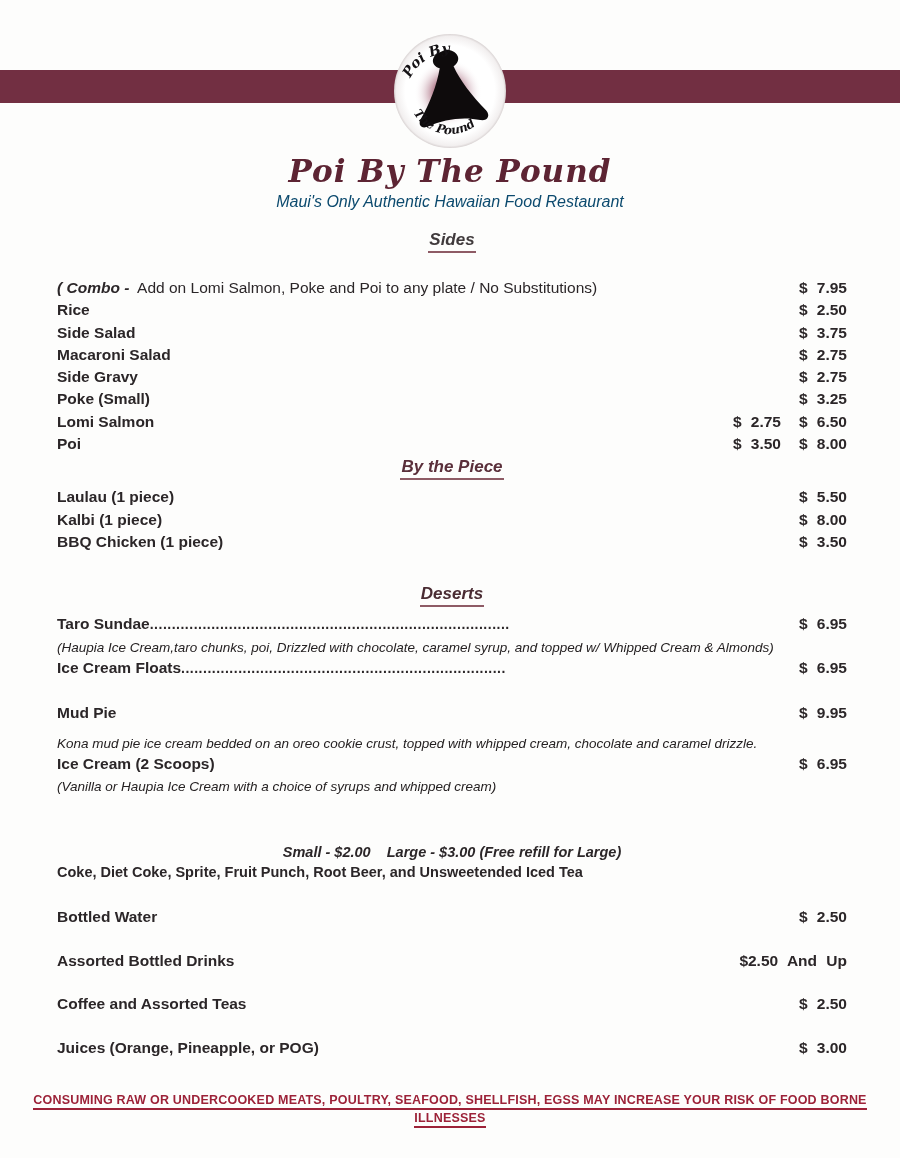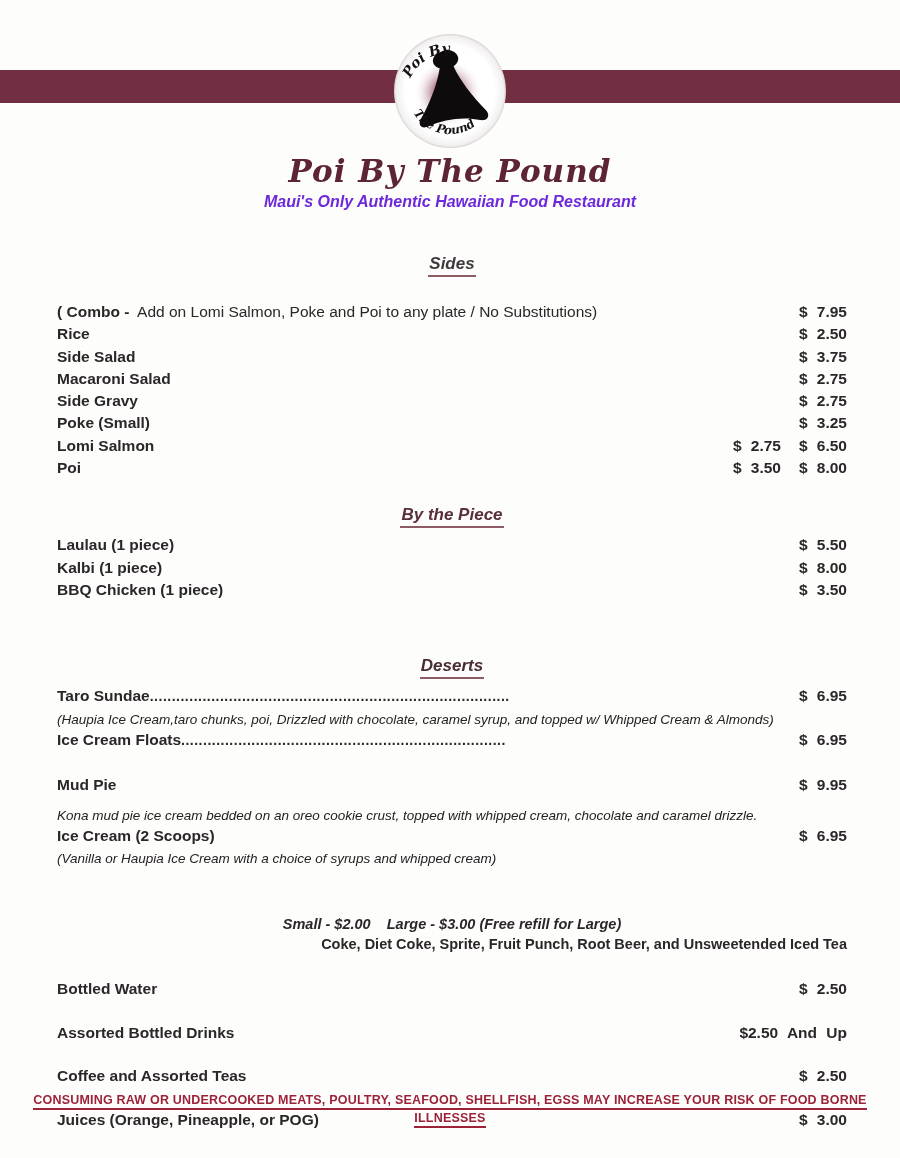--- a/index.html
+++ b/index.html
@@ -25,41 +25,41 @@
   
   .header-text{position:absolute;top:154px;left:0;width:100%;text-align:center;}
   .title{
     font-family:"DejaVu Serif",serif;
     font-style:italic;font-weight:bold;
     font-size:31px;letter-spacing:1px;
     color:var(--titlecolor,#5d2433);
     line-height:34px;
   }
   .subtitle{
-    font-style:italic;font-size:16px;color:#6d28d9;line-height:22px;margin-top:3px;font-weight:bold;
+    font-style:italic;font-size:16px;color:#0c4a6e;line-height:22px;margin-top:3px;
   }
   
   .menu{position:absolute;top:230px;left:57px;width:790px;}
-  .sec-head{text-align:center;font-size:17px;font-weight:bold;font-style:italic;line-height:20px;margin-top:24px;}
+  .sec-head{text-align:center;font-size:17px;font-weight:bold;font-style:italic;line-height:20px;}
   .sec-head .ul{display:inline-block;border-bottom:2px solid rgba(122,62,74,.85);padding:0 1px 1px 1px;}
   .row{display:flex;align-items:baseline;height:22.3px;font-size:15.5px;font-weight:bold;}
   .row .name{white-space:pre;}
   .row .fill{flex:1 1 auto;}
   .dots{flex:0 0 auto;overflow:hidden;white-space:nowrap;letter-spacing:.5px;font-size:14px;}
   .dots.w1{width:360px;}
   .dots.w2{width:324px;}
   .price{flex:0 0 auto;text-align:right;white-space:pre;word-spacing:5px;}
   .price.small{width:48px;margin-right:18px;}
-  .combo .pfx{font-weight:bold;white-space:pre;}
+  .combo .pfx{font-style:italic;font-weight:bold;white-space:pre;}
   .combo .ctext{font-weight:normal;white-space:pre;}
   .desc{font-style:italic;font-weight:normal;font-size:13.5px;height:21px;line-height:20px;color:#252122;white-space:nowrap;}
   .gap8{height:8px;}  .gap23{height:23px;}
   .gap26{height:26px;}  .gap29{height:29px;}  .gap44{height:44px;}
   .drinks-sub1{text-align:center;font-size:14.5px;font-weight:bold;font-style:italic;line-height:20px;white-space:pre;}
-  .drinks-sub2{text-align:right;font-size:14.5px;font-weight:bold;line-height:20px;}
+  .drinks-sub2{text-align:left;font-size:14.5px;font-weight:bold;line-height:20px;}
   .drink-row{margin-bottom:23.5px;height:20px;}
   
   .warning{
     position:absolute;top:1090px;left:0;width:100%;text-align:center;
   }
   .warning span{
     font-size:12.5px;font-weight:bold;letter-spacing:.2px;
     color:var(--warncolor,#9c2238);
     border-bottom:2px solid var(--warncolor,#9c2238);
     padding-bottom:1px;

